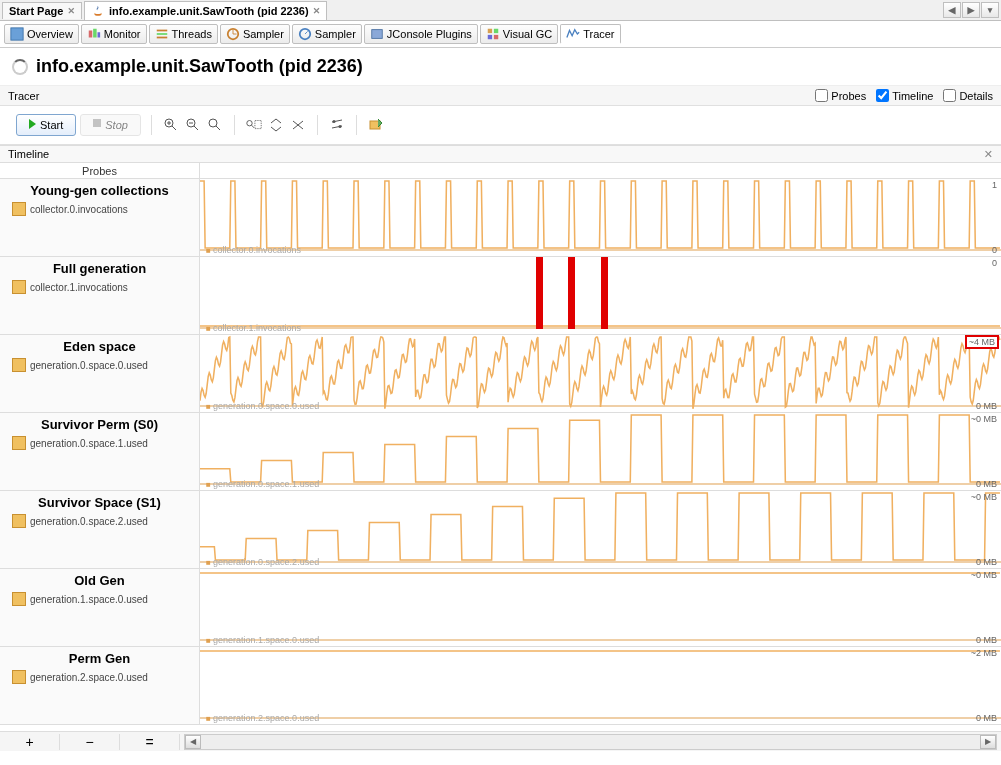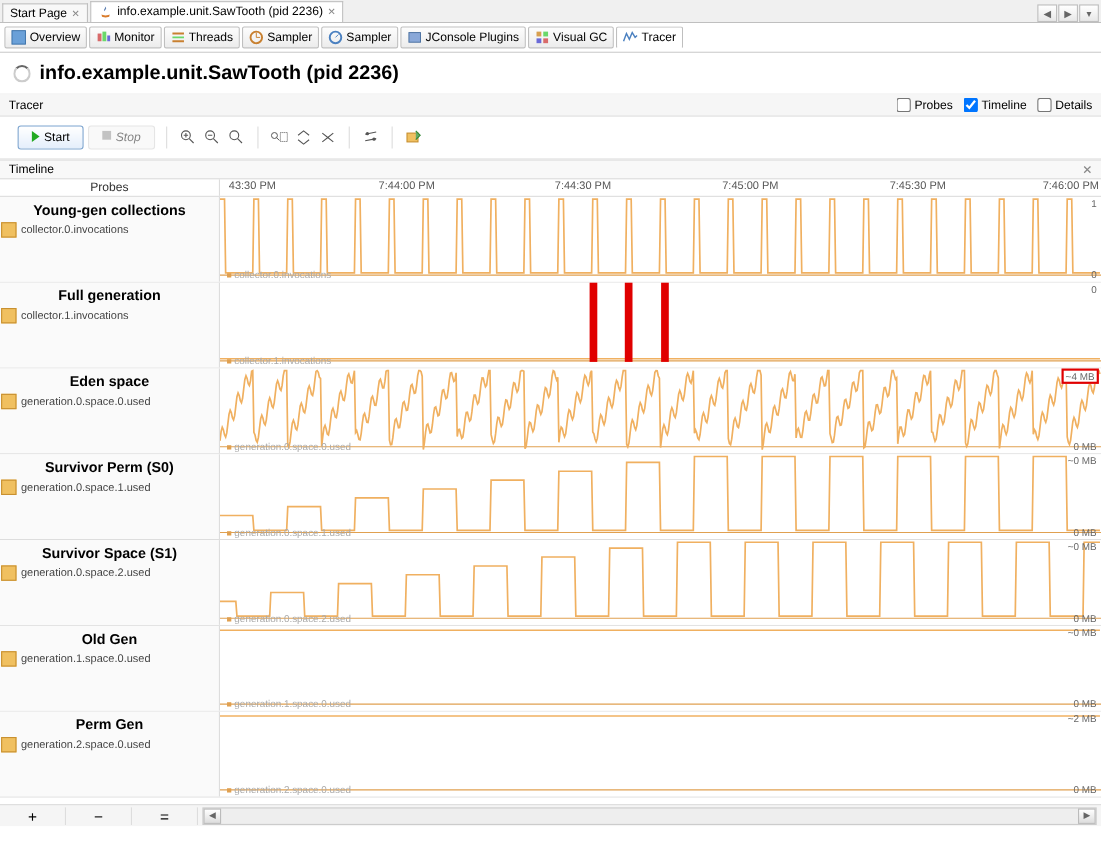--- a/index.html
+++ b/index.html
@@ -1,19 +1,19 @@
 <!DOCTYPE html>
 <html><head>
 <meta charset="utf-8">
 <style>
 * { box-sizing: border-box; margin: 0; padding: 0; font-family: Tahoma, Arial, sans-serif; }
 body { background: #fff; width: 1001px; height: 765px; overflow: hidden; font-size: 11px; color: #000; }
 
 
-.top-tabs { display: flex; align-items: flex-end; background: #f0f0f0; border-bottom: 1px solid #bfbfbf; height: 21px; padding: 0 2px; }
+.top-tabs { display: flex; align-items: center; background: #f0f0f0; border-bottom: 1px solid #bfbfbf; height: 21px; padding: 0 2px; font-weight: bold; }
 .top-tab { display: flex; align-items: center; gap: 4px; padding: 2px 6px; background: #f8f8f8; border: 1px solid #bfbfbf; border-bottom: none; margin-right: 2px; font-size: 11px; }
 .top-tab.active { background: #fff; }
 .close-x { color: #888; font-size: 9px; cursor: pointer; }
 .nav-arrows { margin-left: auto; display: flex; gap: 1px; }
 .nav-btn { width: 18px; height: 16px; border: 1px solid #bfbfbf; background: linear-gradient(#fff,#e8e8e8); display: flex; align-items: center; justify-content: center; font-size: 9px; color: #666; }
 
 
 .sub-tabs { display: flex; align-items: center; gap: 2px; padding: 2px 4px; background: #fff; border-bottom: 1px solid #ccc; height: 27px; }
 .sub-tab { display: flex; align-items: center; gap: 3px; padding: 2px 5px; border: 1px solid #bfbfbf; background: linear-gradient(#fdfdfd,#ececec); font-size: 11px; border-radius: 2px; }
 .sub-tab.active { background: #fff; border-bottom-color: #fff; }
@@ -42,21 +42,21 @@
 .timeline-header .x { margin-left: auto; color: #888; cursor: pointer; }
 
 .ruler { display: flex; height: 16px; border-bottom: 1px solid #ddd; }
 .ruler-left { width: 200px; text-align: center; font-size: 11px; line-height: 16px; color: #333; border-right: 1px solid #ddd; }
 .ruler-right { flex: 1; position: relative; font-size: 10px; color: #555; }
 .ruler-tick { position: absolute; top: 1px; }
 
 
 .rows { height: 552px; overflow: hidden; }
 .row { display: flex; height: 78px; border-bottom: 1px solid #ddd; }
-.row-left { width: 200px; padding: 4px 1px; border-right: 1px solid #ddd; background: #fafafa; }
+.row-left { width: 200px; padding: 4px 12px; border-right: 1px solid #ddd; background: #fafafa; }
 .row-title { font-weight: bold; font-size: 13px; text-align: center; margin-bottom: 4px; }
 .row-metric { display: flex; align-items: center; gap: 4px; font-size: 10px; color: #444; }
 .row-metric .mi { width: 14px; height: 14px; background: #f0c060; border: 1px solid #c89030; display: inline-block; }
 .row-right { flex: 1; position: relative; background: #fff; }
 .row-right .ylabel-top { position: absolute; right: 4px; top: 1px; font-size: 9px; color: #666; }
 .row-right .ylabel-bot { position: absolute; right: 4px; bottom: 1px; font-size: 9px; color: #666; }
 .row-right .legend { position: absolute; left: 6px; bottom: 1px; font-size: 9px; color: #aaa; }
 .row-right .legend::before { content: '■ '; color: #e0a050; font-size: 8px; }
 .row-right svg { position: absolute; left: 0; top: 0; width: 100%; height: 100%; }
 .row-right svg polyline { fill: none; stroke: #f0b060; stroke-width: 1.5; }
@@ -251,28 +251,20 @@
     </div>
 </div>
 
 <div class="timeline-header">
   <span>Timeline</span>
   <span class="x">✕</span>
 </div>
 
 <div class="ruler">
   <div class="ruler-left">Probes</div>
-  <div class="ruler-right">
-    <span class="ruler-tick" style="left:1%">43:30 PM</span>
-    <span class="ruler-tick" style="left:18%">7:44:00 PM</span>
-    <span class="ruler-tick" style="left:38%">7:44:30 PM</span>
-    <span class="ruler-tick" style="left:57%">7:45:00 PM</span>
-    <span class="ruler-tick" style="left:76%">7:45:30 PM</span>
-    <span class="ruler-tick" style="right:2px">7:46:00 PM</span>
-  </div>
 </div>
 
 <div class="rows" id="rows-container">
     <div class="row">
       <div class="row-left">
         <div class="row-title">Young-gen collections</div>
         <div class="row-metric">
           <span class="mi"></span>
           <span>collector.0.invocations</span>
         </div>

